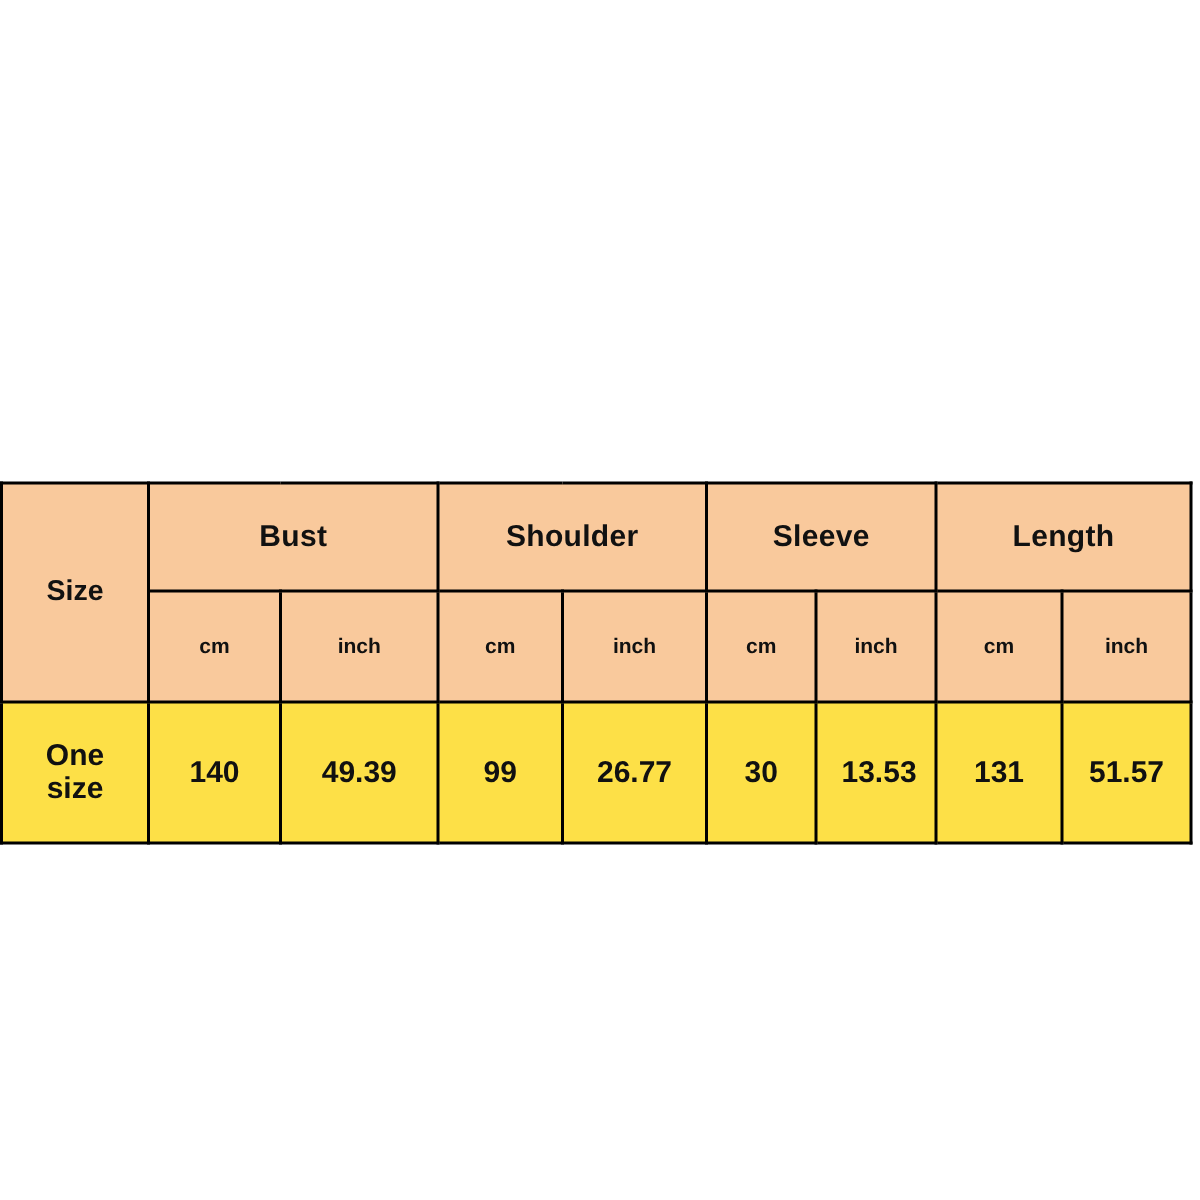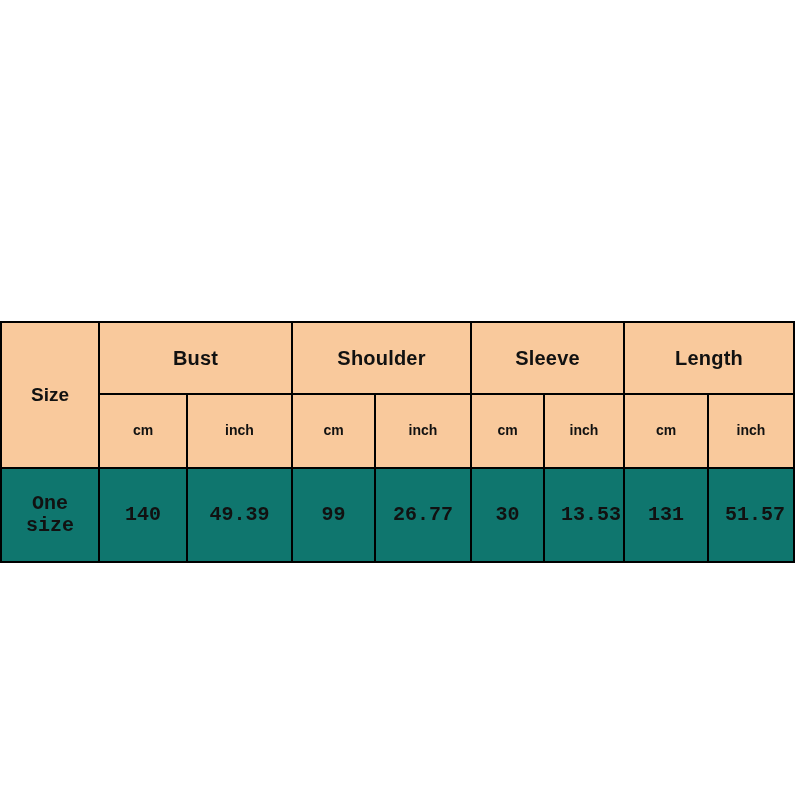--- a/index.html
+++ b/index.html
@@ -68,24 +68,23 @@
 
   
   .size-corner {
     background: #f9c99c;
     font-size: 19px;
     width: 98px;
   }
 
   
   .data-row td {
-    background: #0f766e;
+    background: #fde047;
     height: 60px;
     font-size: 20px;
-    font-family: Liberation Mono, monospace;
   }
 
   .row-label {
     font-size: 19px;
   }
 
   
   .col-size   { width: 98px; }
   .col-cm-1   { width: 88px; }
   .col-in-1   { width: 105px; }

